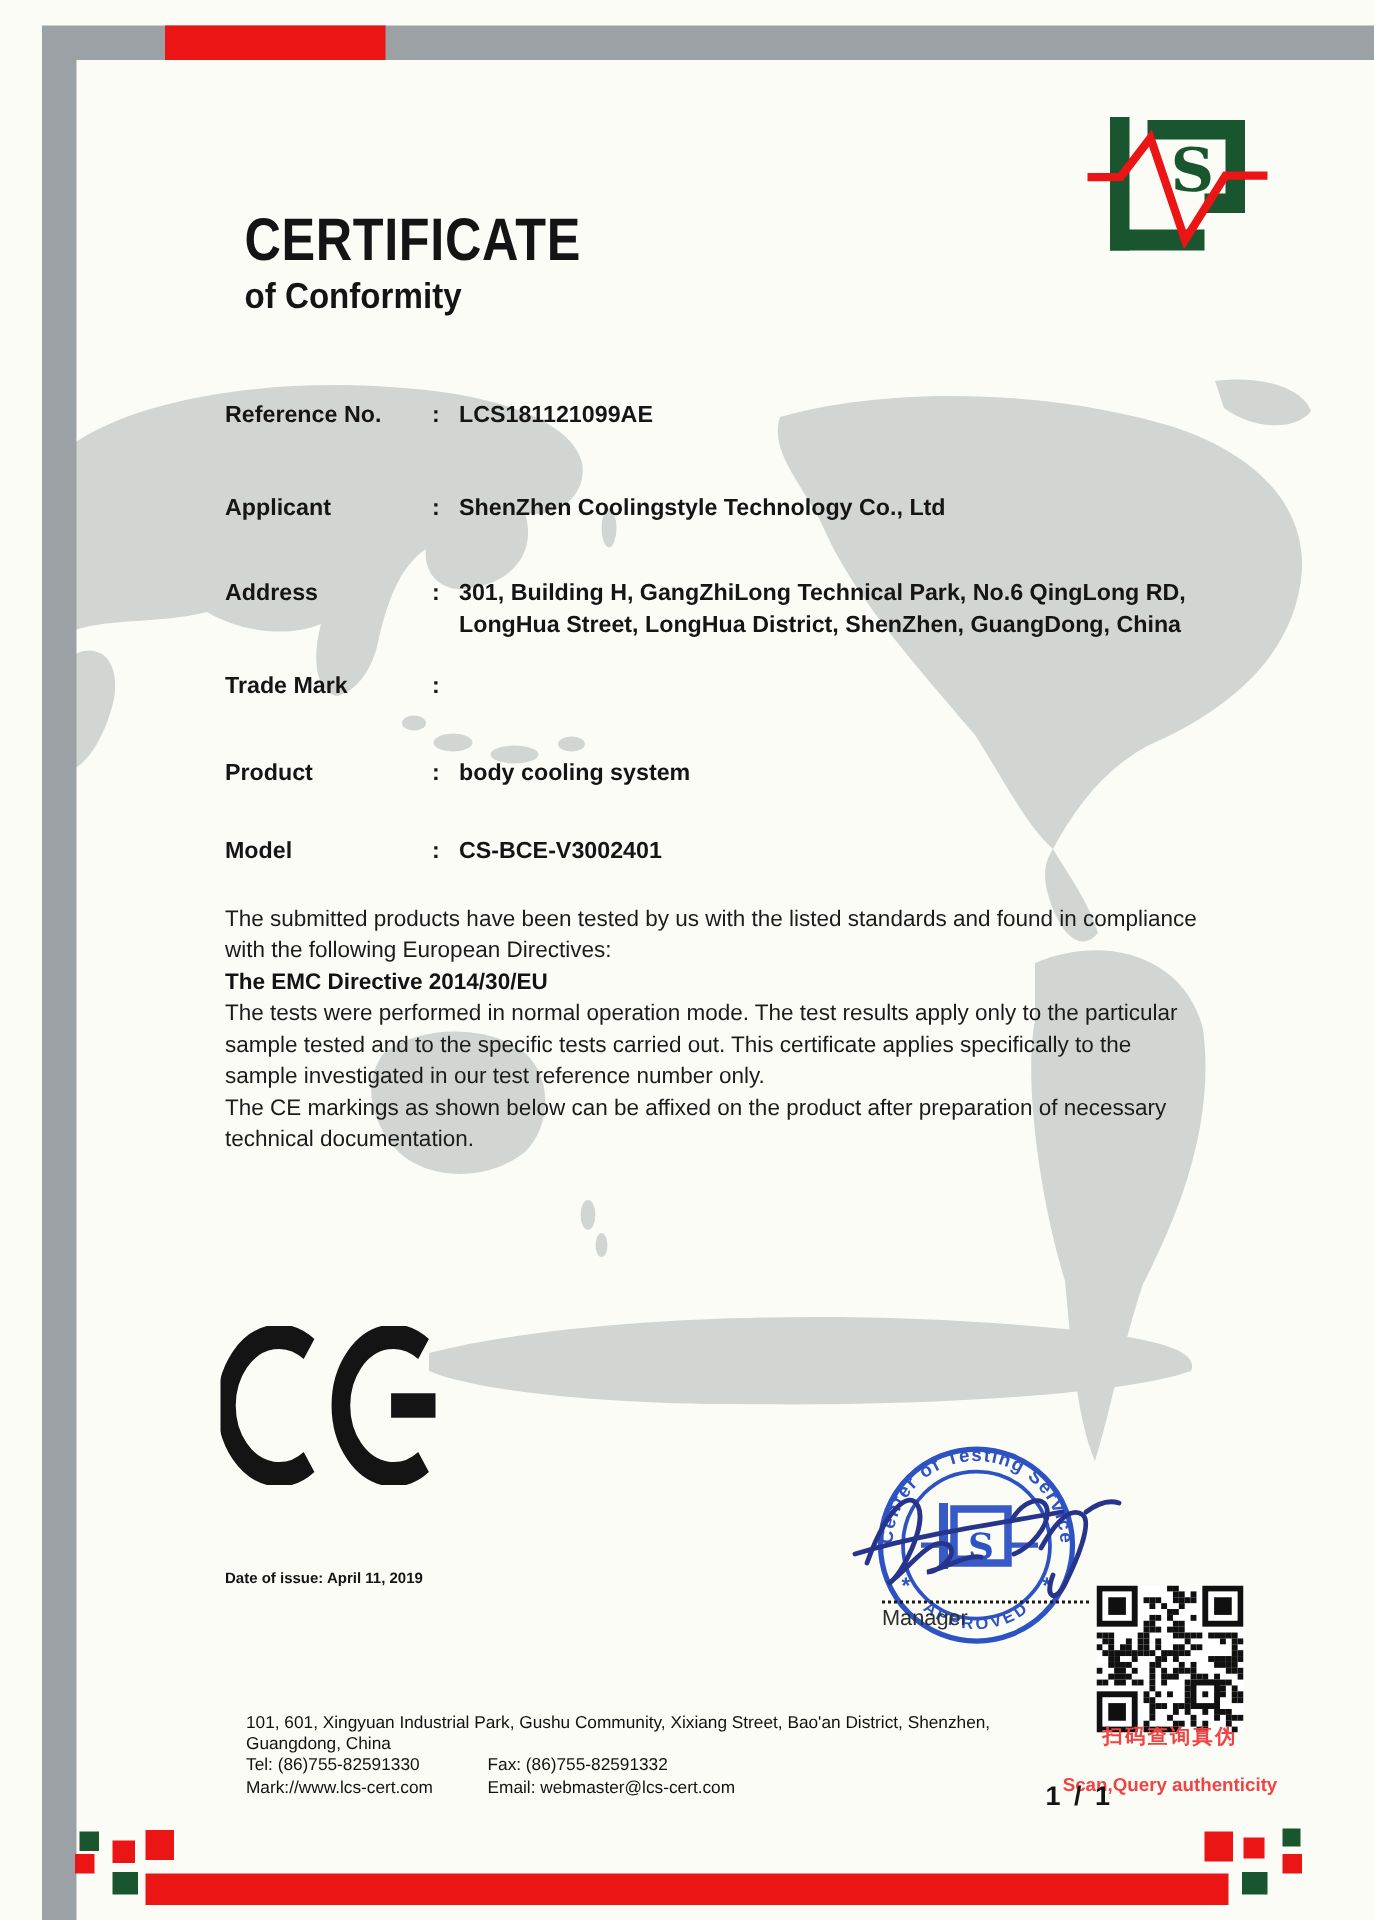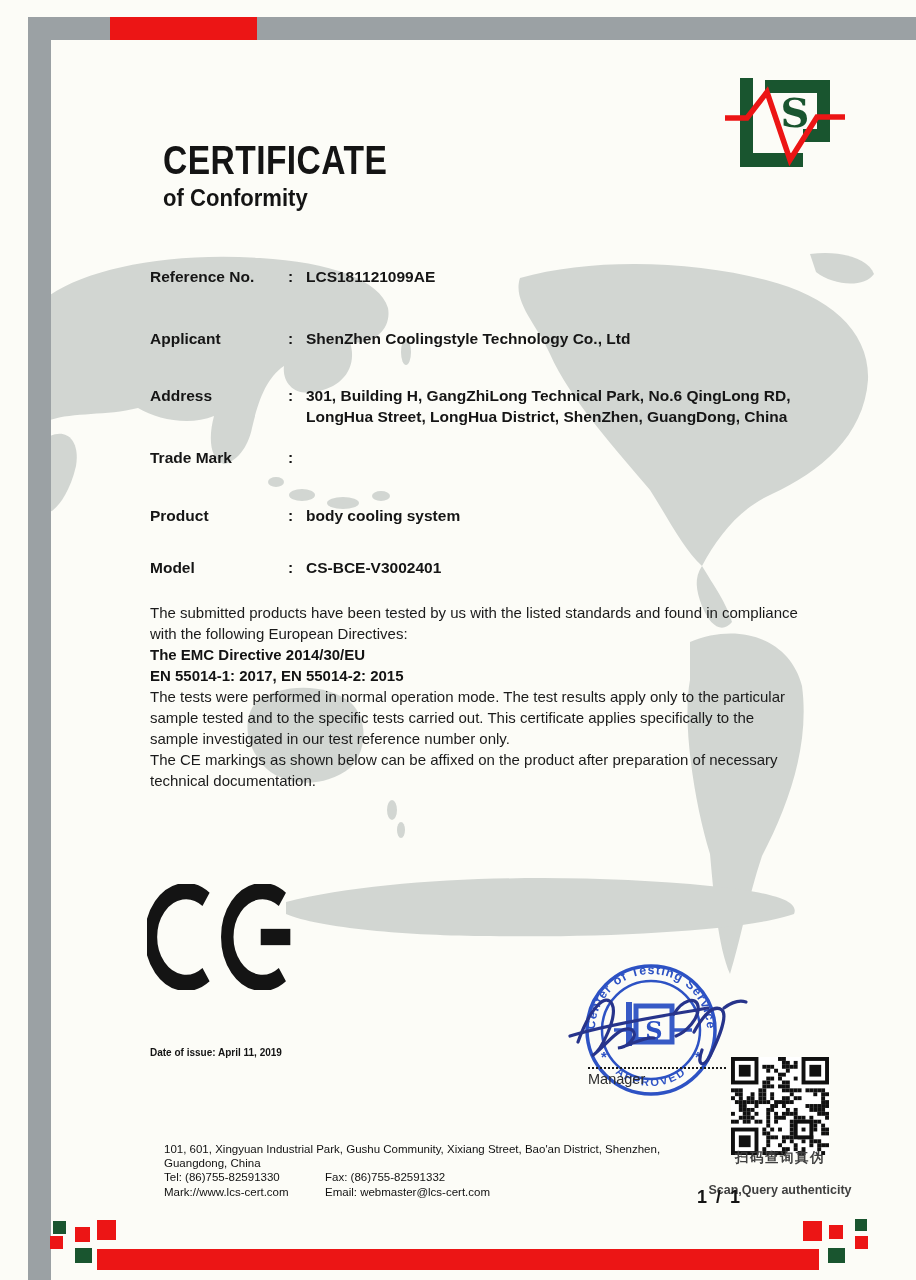--- a/index.html
+++ b/index.html
@@ -38,21 +38,21 @@
   .m4{margin-bottom:6px}.m5{margin-bottom:5px}
   .ce{position:absolute;left:147px;top:884px;width:148px;height:106px;}
   .date{position:absolute;left:150px;top:1047px;font-size:10px;font-weight:bold;color:#141414;}
   
   .stamp{position:absolute;left:556px;top:944px;width:210px;height:170px;}
   .signline{position:absolute;left:588px;top:1067px;width:138px;border-top:2.5px dotted #1a1a1a;}
   .manager{position:absolute;left:588px;top:1071px;width:138px;
            font-size:14.5px;color:#2e2e2e;}
   
   .qr{position:absolute;left:731px;top:1057px;width:98px;height:98px;}
-  .qrcap{position:absolute;left:698px;top:1149px;width:164px;text-align:center;color:#404040;}
+  .qrcap{position:absolute;left:698px;top:1149px;width:164px;text-align:center;color:#ef4444;}
   .qrcap .cn{font-size:13.5px;font-weight:bold;letter-spacing:1.5px;}
   .qrcap .en{font-size:12.5px;font-weight:bold;margin-top:16px;}
   .pagenum{position:absolute;left:697px;top:1187px;font-size:18px;font-weight:bold;
            letter-spacing:1px;word-spacing:2px;color:#141414;}
   
   .footer{position:absolute;left:164px;top:1142px;font-size:11.5px;line-height:14.2px;color:#111;}
   .fline{display:flex;}
   .fcol1{width:161px;flex:none;}
 </style>
 </head>
@@ -145,21 +145,20 @@
     <div class="frow">
       <span class="lab">Model</span>
       <span class="sep">:</span>
       <span class="val">CS-BCE-V3002401</span>
     </div>
   </div>
 
   <div class="bodytxt">
     <p class="m1">The submitted products have been tested by us with the listed standards and found in compliance with the following European Directives:</p>
     <p class="b m2">The EMC Directive 2014/30/EU</p>
-    <p class="b m3">EN 55014-1: 2017, EN 55014-2: 2015</p>
     <p class="m5">The tests were performed in normal operation mode. The test results apply only to the particular sample tested and to the specific tests carried out. This certificate applies specifically to the sample investigated in our test reference number only.</p>
     <p class="m4">The CE markings as shown below can be affixed on the product after preparation of necessary technical documentation.</p>
   </div>
 
   <svg class="ce" viewBox="0 0 190 104" preserveAspectRatio="none" aria-label="CE">
     <g fill="none" stroke="#141414" stroke-width="16">
       <path d="M75.8,15.1 A45,45 0 1 0 75.8,88.9"></path>
       <path d="M173.8,15.1 A45,45 0 1 0 173.8,88.9"></path>
     </g>
     <rect x="146" y="44" width="38" height="16" fill="#141414"></rect>

